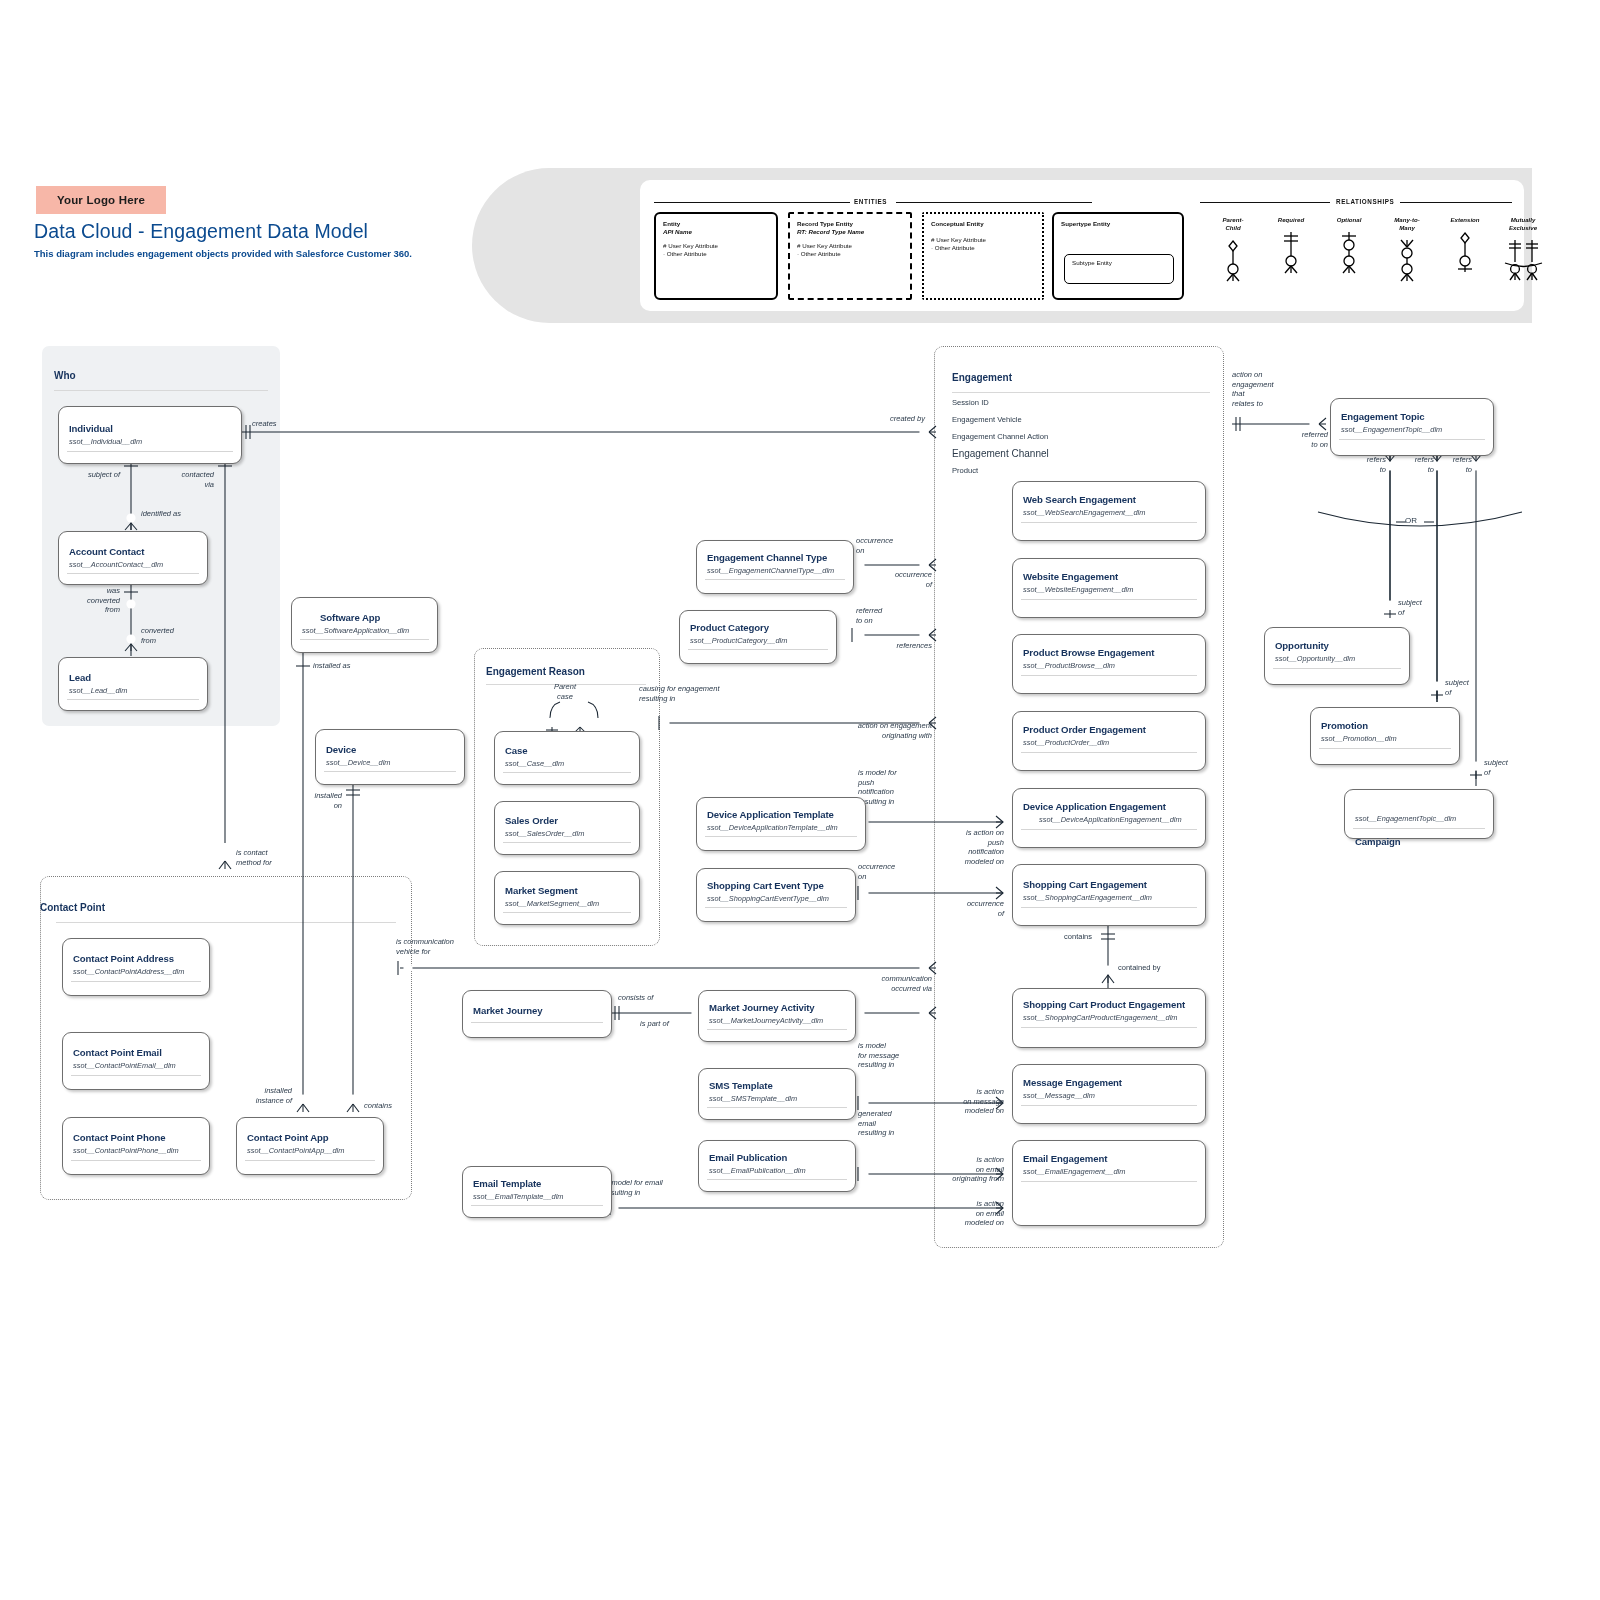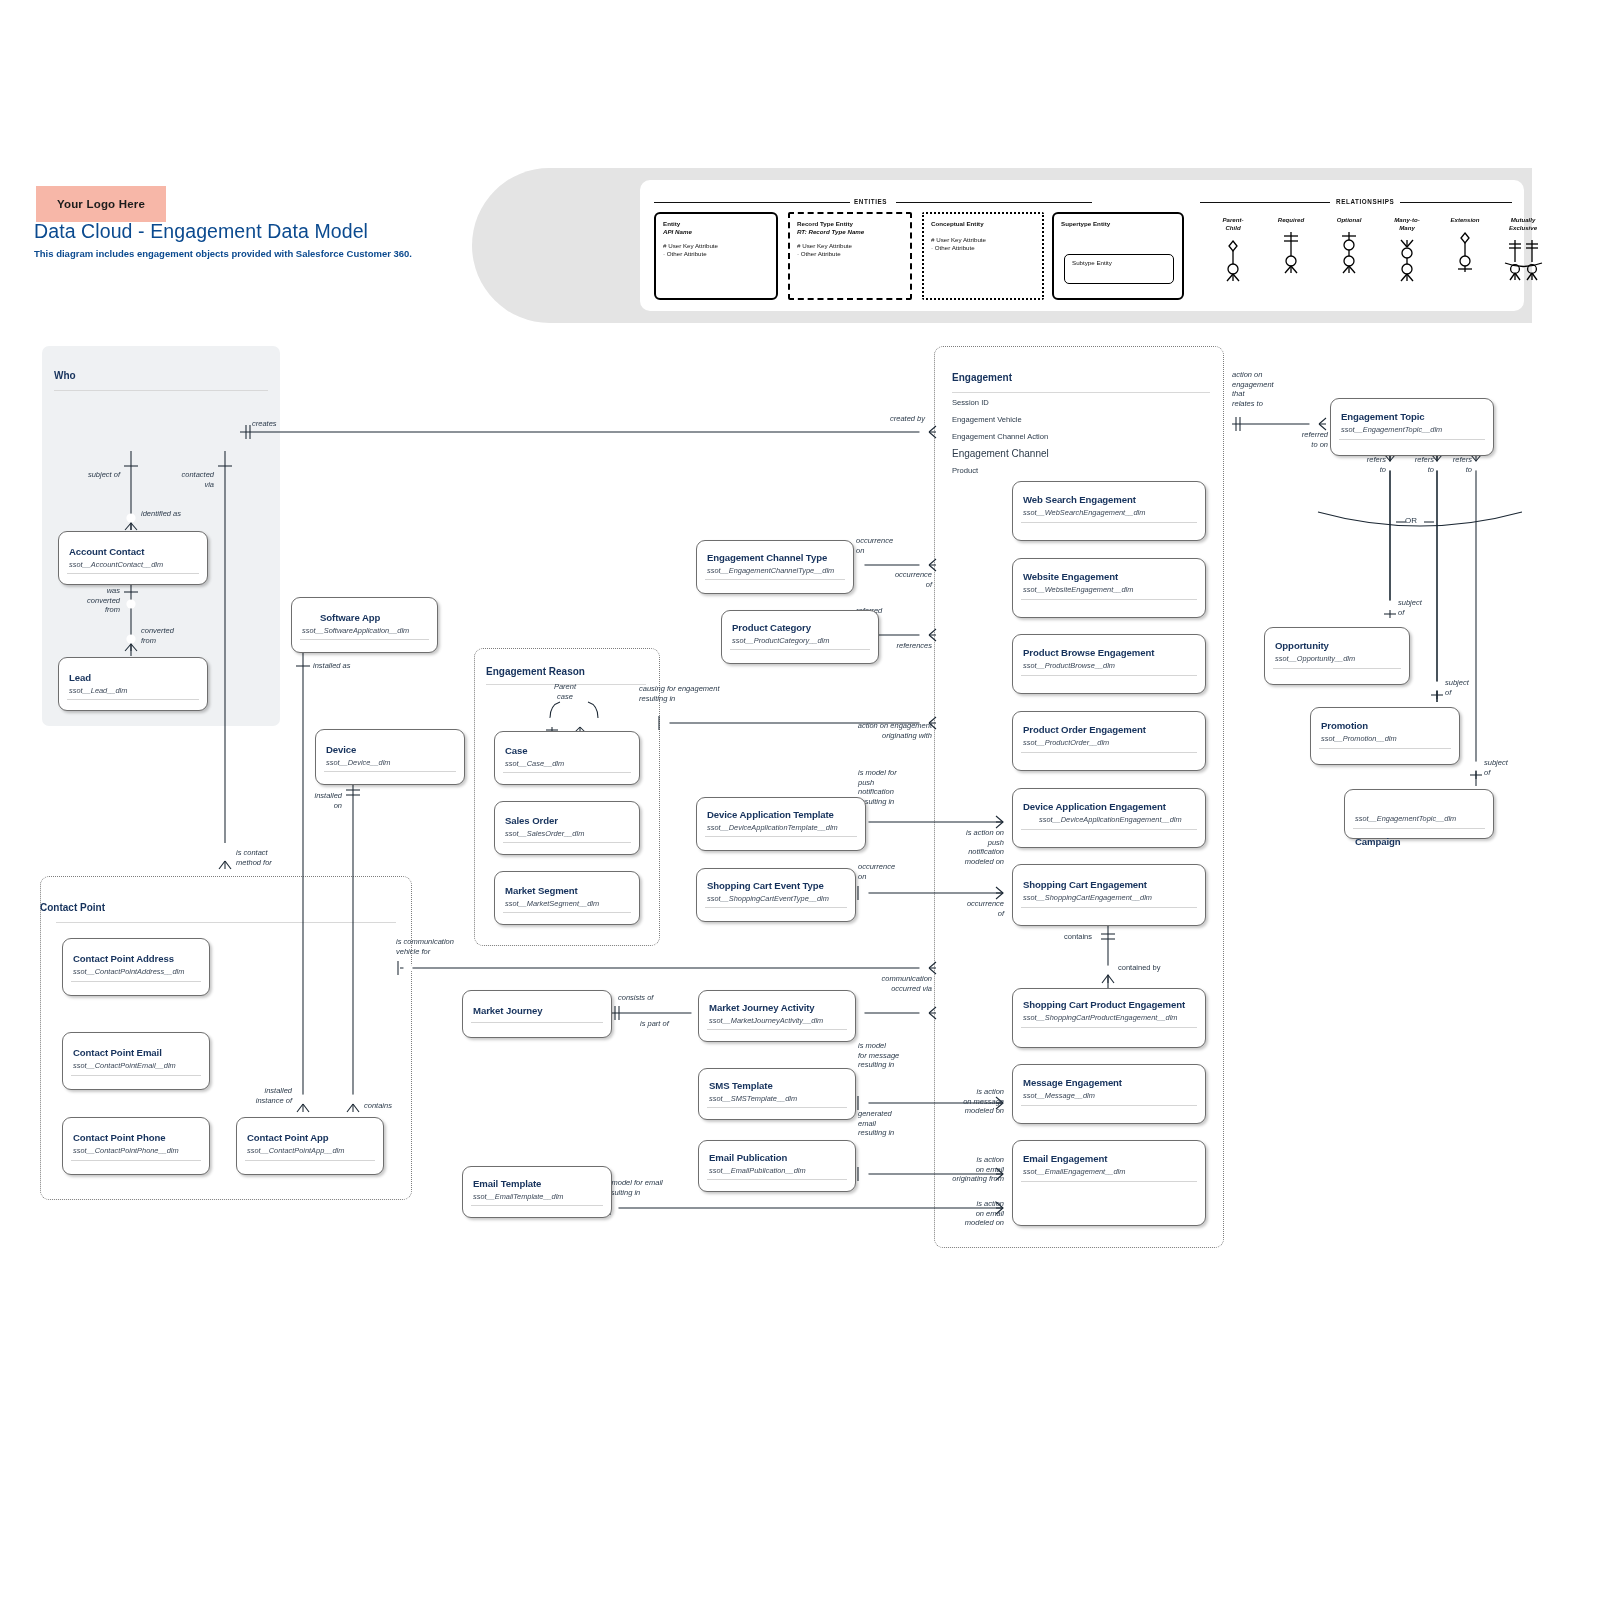--- a/index.html
+++ b/index.html
@@ -2,21 +2,21 @@
 <html><head>
 <meta charset="utf-8">
 <style>
   html,body{margin:0;padding:0;background:#ffffff;}
   body{width:1600px;height:1600px;position:relative;overflow:hidden;
        font-family:"Liberation Sans", sans-serif;color:#16325c;}
 
   .canvas{position:absolute;left:0;top:0;width:1600px;height:1600px;}
 
   
-  .logo-box{position:absolute;left:36px;top:186px;width:130px;height:36px;
+  .logo-box{position:absolute;left:36px;top:186px;width:130px;height:28px;
      background:#f7b7a8;display:flex;align-items:center;justify-content:center;}
   .logo-box span{font-size:11.5px;font-weight:700;color:#1c1c1c;letter-spacing:.2px;}
   .title{position:absolute;left:34px;top:220px;font-size:19.5px;color:#0b4a8f;
      font-weight:400;letter-spacing:.1px;white-space:nowrap;}
   .subtitle{position:absolute;left:34px;top:248px;font-size:9.5px;color:#0b4a8f;
      font-weight:600;white-space:nowrap;}
 
   
   .legend-wrap{position:absolute;left:472px;top:168px;width:1060px;height:155px;}
   .legend-bg{position:absolute;inset:0;background:#e4e4e4;border-radius:80px 0 0 80px;}
@@ -524,20 +524,25 @@
   <div class="lbl r" style="left:1424px;top:455px;width:48px;white-space:pre-line;">refers
 to</div>
   <div class="lbl" style="left:1405px;top:516px;font-style:normal;font-size:8px;">OR</div>
   <div class="lbl" style="left:1398px;top:598px;white-space:pre-line;">subject
 of</div>
   <div class="lbl" style="left:1445px;top:678px;white-space:pre-line;">subject
 of</div>
   <div class="lbl" style="left:1484px;top:758px;white-space:pre-line;">subject
 of</div>
 
+  <div class="ent" style="left:58px;top:406px;width:182px;height:56px;">
+    <span class="nm" style="top:16px;">Individual</span>
+    <span class="api" style="top:30px;">ssot__Individual__dlm</span>
+    <div class="sep" style="top:44px;"></div>
+  </div>
 
   <div class="ent" style="left:58px;top:531px;width:148px;height:52px;">
     <span class="nm" style="top:14px;">Account Contact</span>
     <span class="api" style="top:28px;">ssot__AccountContact__dlm</span>
     <div class="sep" style="top:41px;"></div>
   </div>
 
   <div class="ent" style="left:58px;top:657px;width:148px;height:52px;">
     <span class="nm" style="top:14px;">Lead</span>
     <span class="api" style="top:28px;">ssot__Lead__dlm</span>
@@ -597,21 +602,21 @@
     <span class="api" style="top:27px;">ssot__MarketSegment__dlm</span>
     <div class="sep" style="top:40px;"></div>
   </div>
 
   <div class="ent" style="left:696px;top:540px;width:156px;height:52px;">
     <span class="nm" style="top:11px;">Engagement Channel Type</span>
     <span class="api" style="top:25px;">ssot__EngagementChannelType__dlm</span>
     <div class="sep" style="top:38px;"></div>
   </div>
 
-  <div class="ent" style="left:721px;top:610px;width:156px;height:52px;">
+  <div class="ent" style="left:679px;top:610px;width:156px;height:52px;">
     <span class="nm" style="top:11px;">Product Category</span>
     <span class="api" style="top:25px;">ssot__ProductCategory__dlm</span>
     <div class="sep" style="top:38px;"></div>
   </div>
 
   <div class="ent" style="left:696px;top:797px;width:168px;height:52px;">
     <span class="nm" style="top:11px;">Device Application Template</span>
     <span class="api" style="top:25px;">ssot__DeviceApplicationTemplate__dlm</span>
     <div class="sep" style="top:38px;"></div>
   </div>

